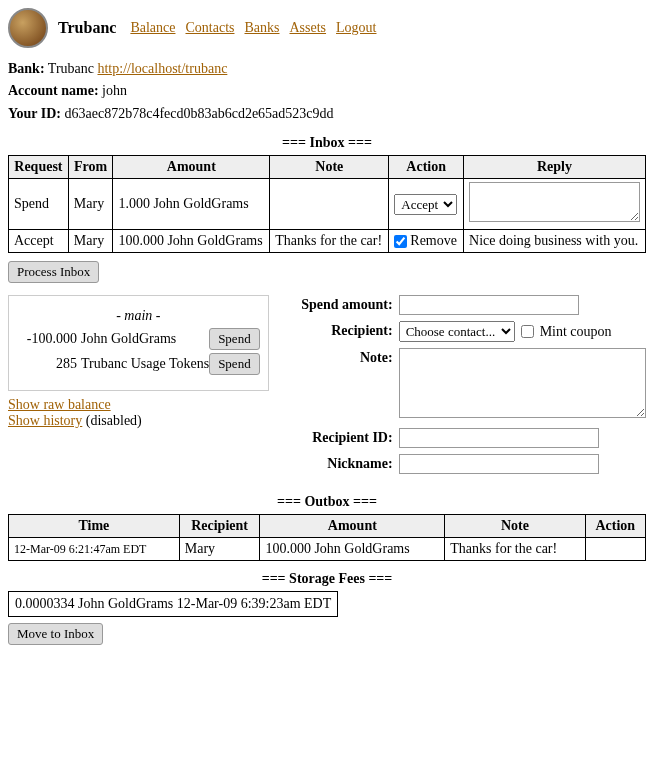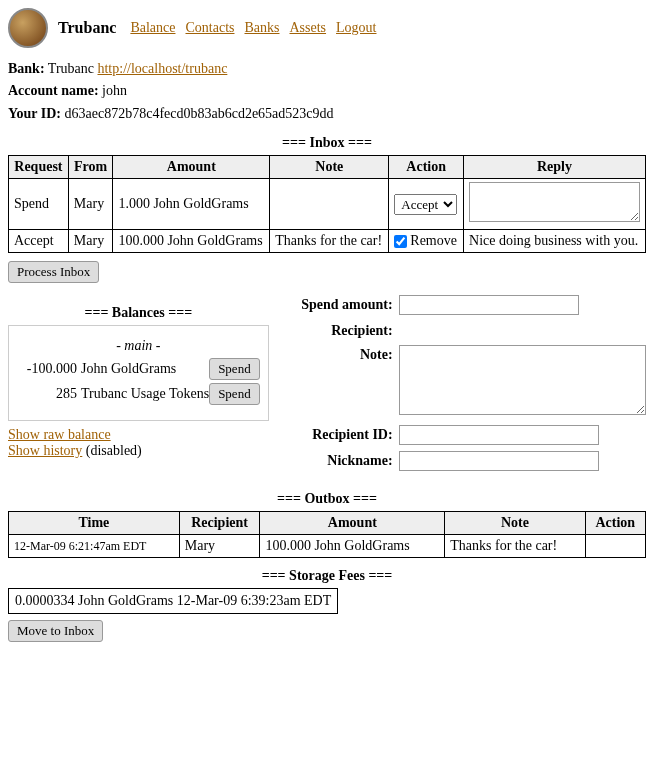--- a/index.html
+++ b/index.html
@@ -150,21 +150,20 @@
   </tbody>
 </table>
 
 <div class="process-btn-area">
   <button>Process Inbox</button>
 </div>
 
 <div class="two-col">
 
   <div>
-    <div class="section-title">=== Balances ===</div>
     <div class="balances-box">
       <div class="balance-subtitle">- main -</div>
       <div class="balance-row">
         <span class="balance-amount">-100.000</span>
         <span class="balance-currency">John GoldGrams</span>
         <button>Spend</button>
       </div>
       <div class="balance-row">
         <span class="balance-amount">285</span>
         <span class="balance-currency">Trubanc Usage Tokens</span>
@@ -182,20 +181,29 @@
 
   <div class="spend-form">
     <div class="form-row">
       <div class="form-label">Spend amount:</div>
       <div class="form-control">
         <input type="text" style="width: 180px;">
       </div>
     </div>
     <div class="form-row">
       <div class="form-label">Recipient:</div>
+      <div class="form-control">
+        <div class="recipient-row">
+          <select>
+            <option>Choose contact...</option>
+          </select>
+          <input type="checkbox" style="">
+          <span>Mint coupon</span>
+        </div>
+      </div>
     </div>
     <div class="form-row">
       <div class="form-label">Note:</div>
       <div class="form-control">
         <textarea class="note-textarea" style=""></textarea>
       </div>
     </div>
     <div class="form-row">
       <div class="form-label">Recipient ID:</div>
       <div class="form-control">

